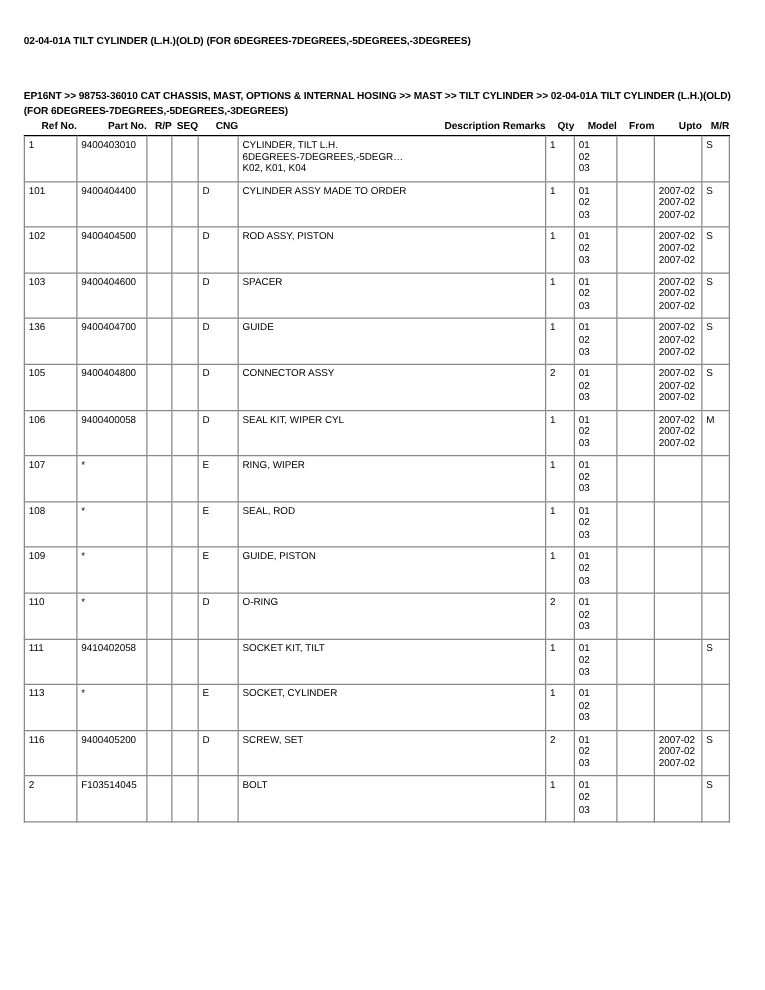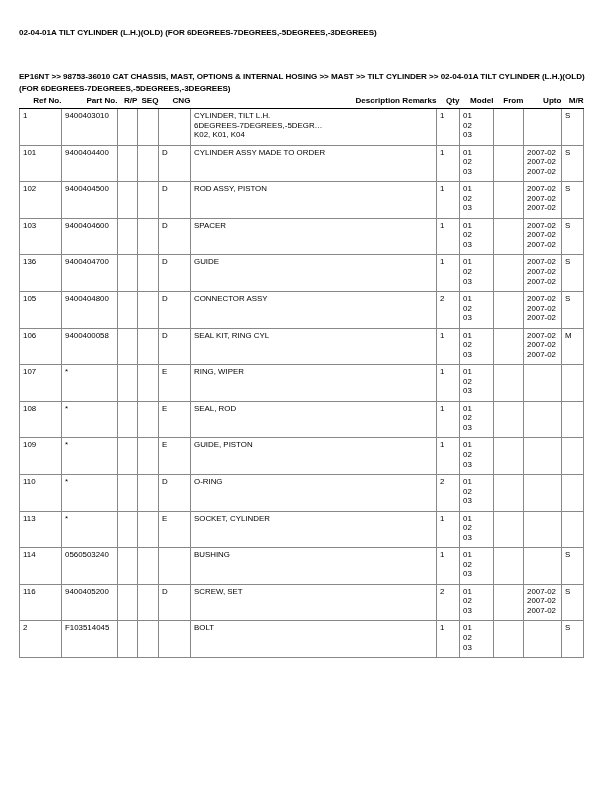--- a/index.html
+++ b/index.html
@@ -264,21 +264,21 @@
             </td>
             <td class="mr-cell nowrap">S</td>
           </tr>
           <tr>
             <td class="nowrap">106</td>
             <td class="nowrap">9400400058</td>
             <td class="nowrap"></td>
             <td class="nowrap"></td>
             <td class="cng-cell nowrap">D</td>
             <td class="multiline">
-              <span>SEAL KIT, RING CYL</span>
+              <span>SEAL KIT, WIPER CYL</span>
             </td>
             <td class="qty-cell nowrap">1</td>
             <td class="multiline">
               <span>01</span>
               <span>02</span>
               <span>03</span>
             </td>
             <td class="multiline"></td>
             <td class="multiline">
               <span>2007-02</span>
@@ -357,56 +357,56 @@
             <td class="multiline">
               <span>01</span>
               <span>02</span>
               <span>03</span>
             </td>
             <td class="multiline"></td>
             <td class="multiline"></td>
             <td class="mr-cell nowrap"></td>
           </tr>
           <tr>
+            <td class="nowrap">111</td>
+            <td class="nowrap">9410402058</td>
+            <td class="nowrap"></td>
+            <td class="nowrap"></td>
+            <td class="cng-cell nowrap"></td>
+            <td class="multiline">
+              <span>SOCKET KIT, TILT</span>
+            </td>
+            <td class="qty-cell nowrap">1</td>
+            <td class="multiline">
+              <span>01</span>
+              <span>02</span>
+              <span>03</span>
+            </td>
+            <td class="multiline"></td>
+            <td class="multiline"></td>
+            <td class="mr-cell nowrap">S</td>
+          </tr>
+          <tr>
             <td class="nowrap">113</td>
             <td class="nowrap">*</td>
             <td class="nowrap"></td>
             <td class="nowrap"></td>
             <td class="cng-cell nowrap">E</td>
             <td class="multiline">
               <span>SOCKET, CYLINDER</span>
             </td>
             <td class="qty-cell nowrap">1</td>
             <td class="multiline">
               <span>01</span>
               <span>02</span>
               <span>03</span>
             </td>
             <td class="multiline"></td>
             <td class="multiline"></td>
             <td class="mr-cell nowrap"></td>
-          </tr>
-          <tr>
-            <td class="nowrap">114</td>
-            <td class="nowrap">0560503240</td>
-            <td class="nowrap"></td>
-            <td class="nowrap"></td>
-            <td class="cng-cell nowrap"></td>
-            <td class="multiline">
-              <span>BUSHING</span>
-            </td>
-            <td class="qty-cell nowrap">1</td>
-            <td class="multiline">
-              <span>01</span>
-              <span>02</span>
-              <span>03</span>
-            </td>
-            <td class="multiline"></td>
-            <td class="multiline"></td>
-            <td class="mr-cell nowrap">S</td>
           </tr>
           <tr>
             <td class="nowrap">116</td>
             <td class="nowrap">9400405200</td>
             <td class="nowrap"></td>
             <td class="nowrap"></td>
             <td class="cng-cell nowrap">D</td>
             <td class="multiline">
               <span>SCREW, SET</span>
             </td>

